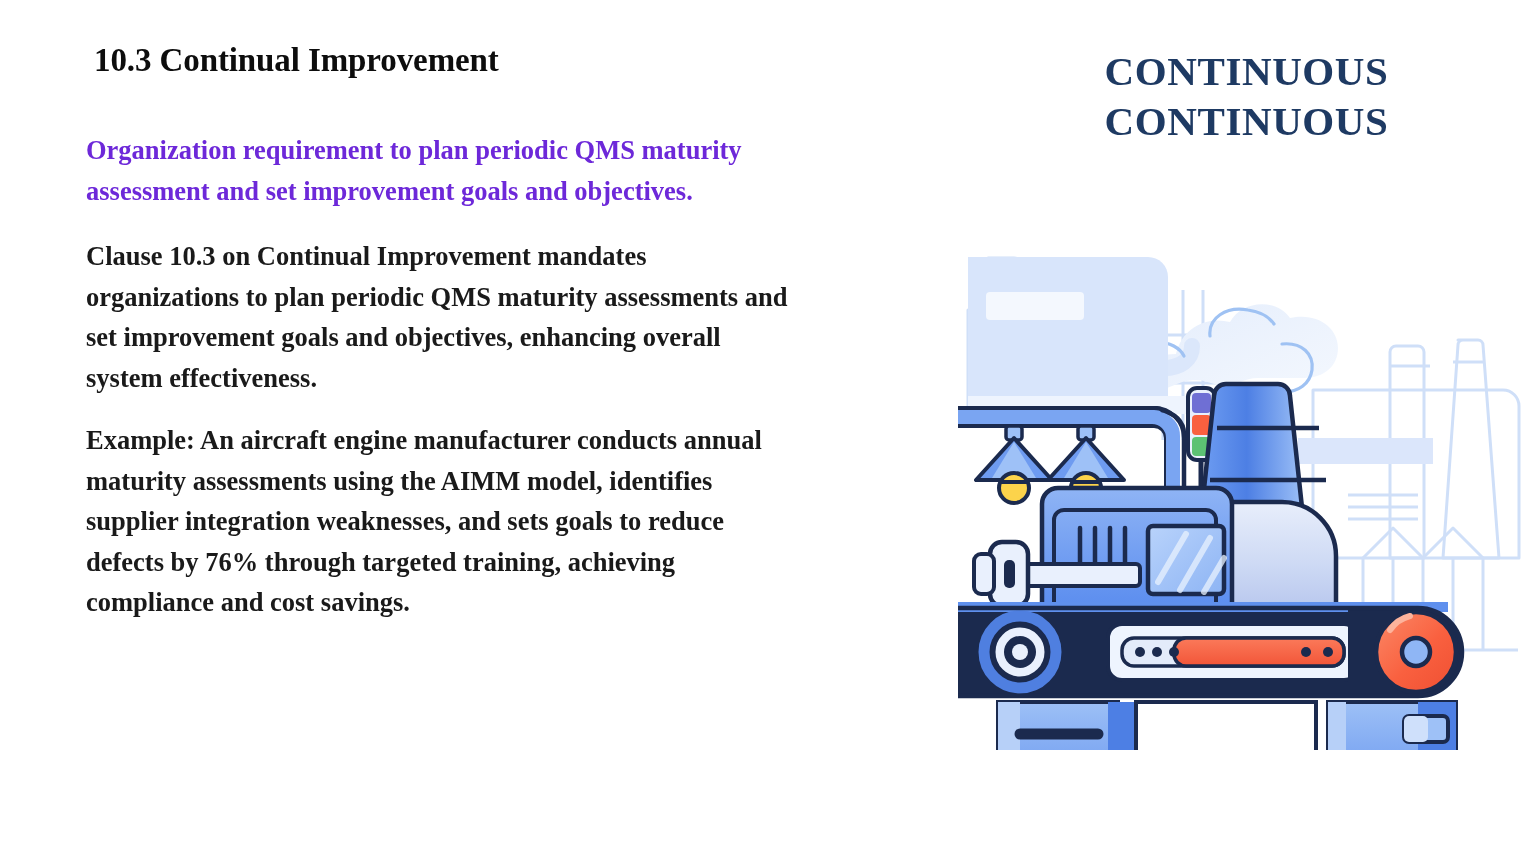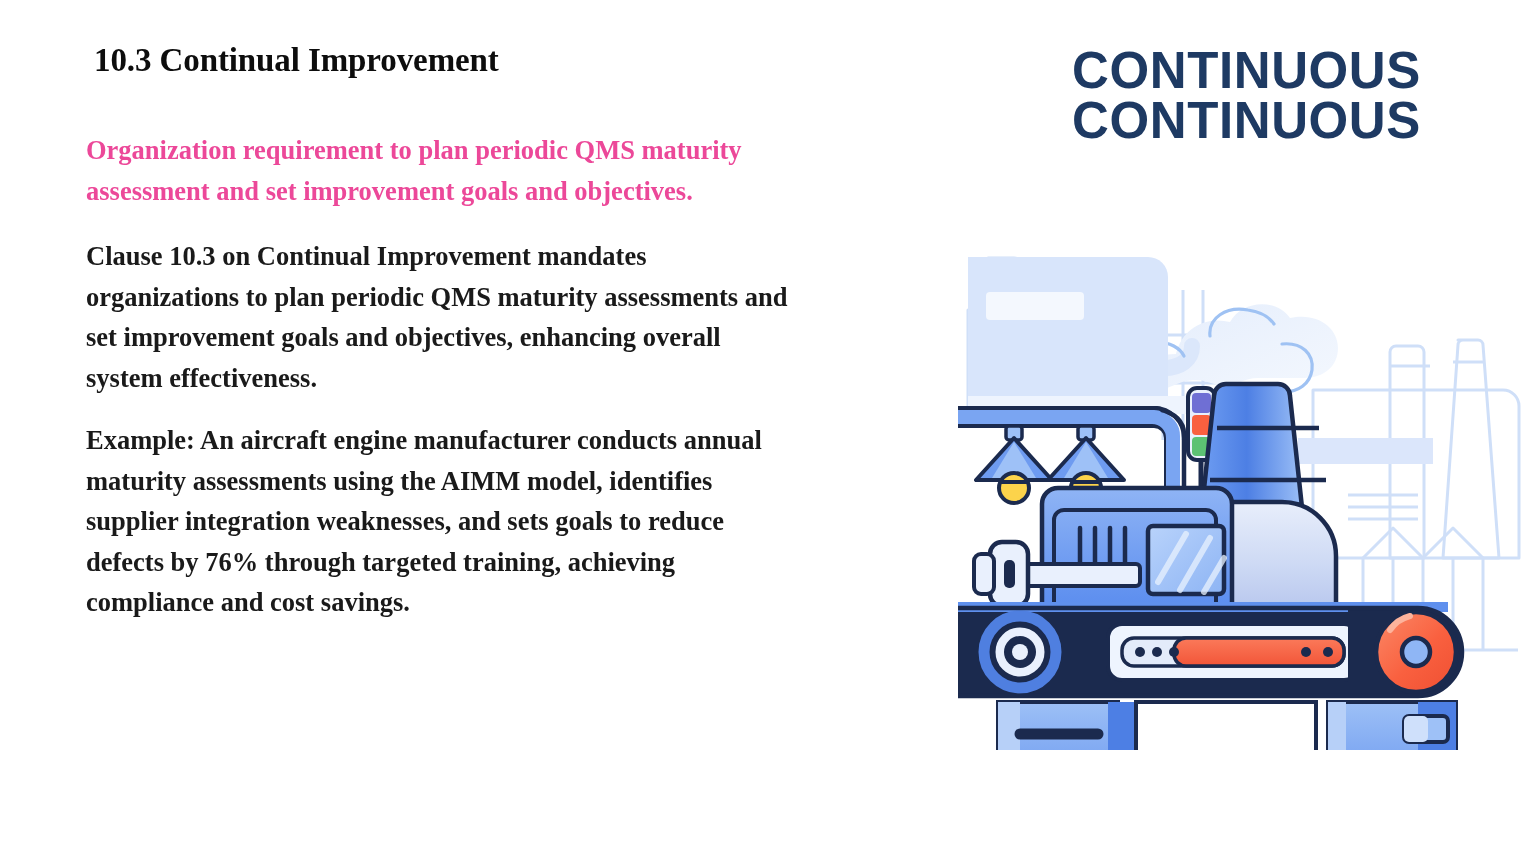--- a/index.html
+++ b/index.html
@@ -40,21 +40,21 @@
   }
   .body-block {
     margin-top: 50px;
     width: 712px;
   }
   .lead-para {
     font-family: "Liberation Serif", serif;
     font-weight: bold;
     font-size: 26.5px;
     line-height: 40.5px;
-    color: #ec4899;
+    color: #6d28d9;
     margin: 0 0 25px 0;
     width: 690px;
   }
   .para {
     font-family: "Liberation Serif", serif;
     font-weight: bold;
     font-size: 26.5px;
     line-height: 40.5px;
     color: #1a1a1a;
     margin: 0 0 22px 0;
@@ -69,23 +69,23 @@
     width: 577px;
     height: 863px;
     overflow: hidden;
   }
   .right-heading {
     position: absolute;
     top: 46px;
     left: 0;
     width: 577px;
     text-align: center;
-    font-family: Liberation Sans, sans-serif;
+    font-family: Liberation Serif, serif;
     font-weight: bold;
-    font-size: 51px;
+    font-size: 41px;
     line-height: 50px;
     letter-spacing: 0.6px;
     color: #1e3a63;
   }
   .right-heading .ln { display: block; }
 
   .illustration {
     position: absolute;
     left: 0;
     top: 150px;

